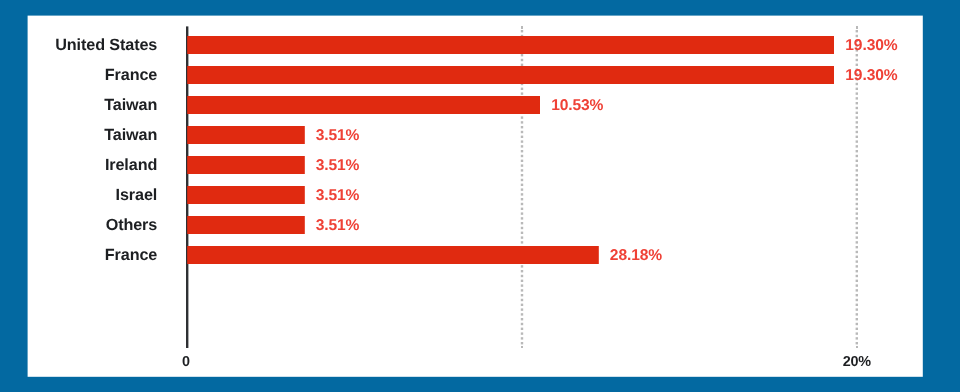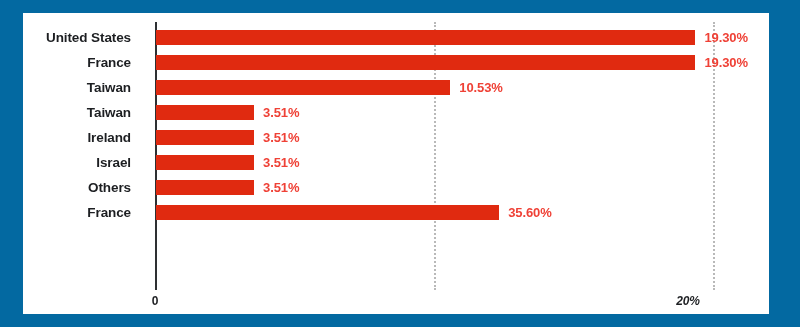--- a/index.html
+++ b/index.html
@@ -180,26 +180,26 @@
             <div class="cat-label">Others</div>
             <div class="bar-track">
               <div class="bar" style="width: 98.1045px; background: rgb(224, 42, 16);"></div>
               <div class="bar-value" style="left: 107.104px; color: rgb(239, 65, 54);">3.51%</div>
             </div>
           </div>
           <div class="row">
             <div class="cat-label">France</div>
             <div class="bar-track">
               <div class="bar" style="width: 343.226px; background: rgb(224, 42, 16);"></div>
-              <div class="bar-value" style="left: 352.226px; color: rgb(239, 65, 54);">35.60%</div>
+              <div class="bar-value" style="left: 352.226px; color: rgb(239, 65, 54);">28.18%</div>
             </div>
           </div>
         </div>
 
       <div id="xticks">
           <div class="xtick" style="left: 132px;">0</div>
           <div class="xtick" style="left: 411.5px; margin-top: 31px;">10%</div>
-          <div class="xtick" style="left: 665px; font-style: italic;">20%</div>
+          <div class="xtick" style="left: 691px;">20%</div>
         </div>
 
     </div>
   </div>
 </div>
 
 </body></html>

